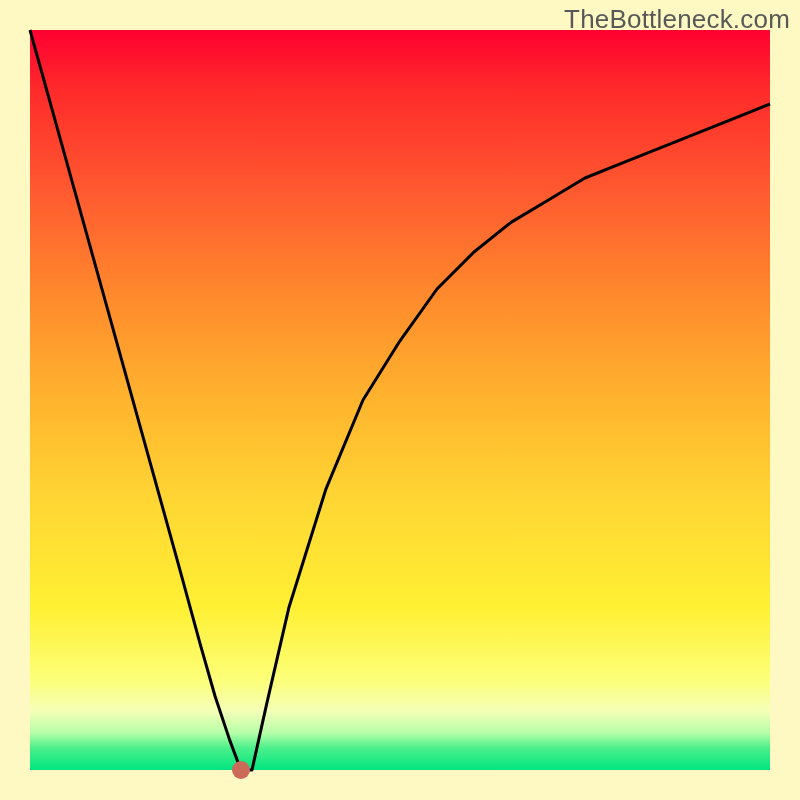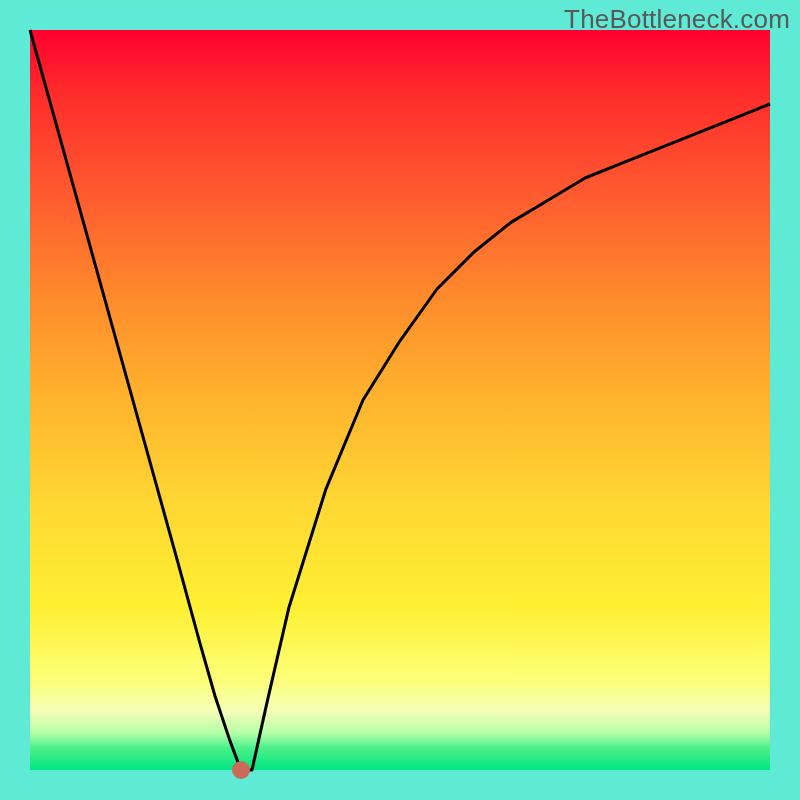--- a/index.html
+++ b/index.html
@@ -8,21 +8,21 @@
     width: 800px;
     height: 800px;
     overflow: hidden;
     background: #000;
     font-family: Arial, Helvetica, sans-serif;
   }
   .frame {
     position: relative;
     width: 800px;
     height: 800px;
-    background: #5eead4;
+    background: #fef9c3;
   }
   .watermark {
     position: absolute;
     top: 4px;
     right: 10px;
     color: #585858;
     font-size: 26px;
     font-weight: 500;
     letter-spacing: 0.2px;
   }

